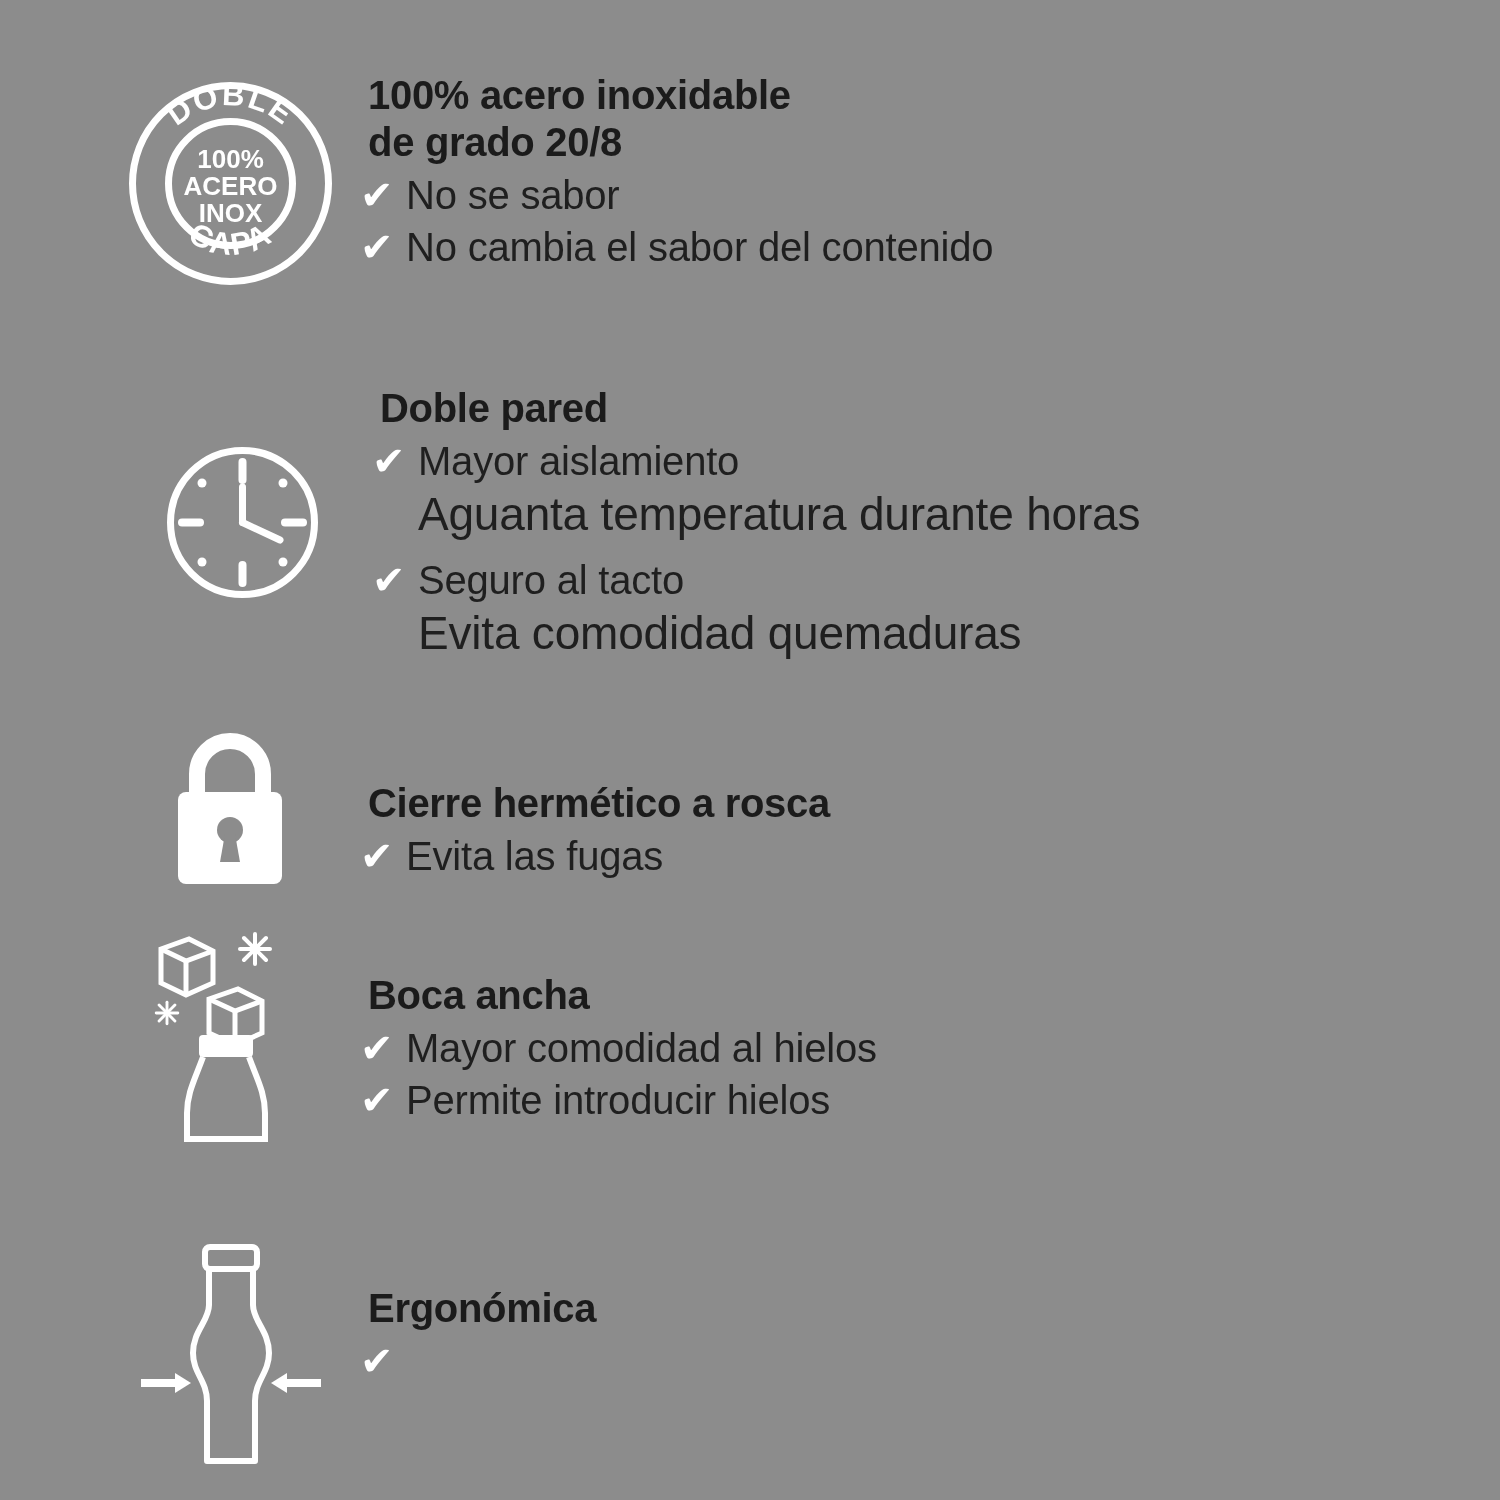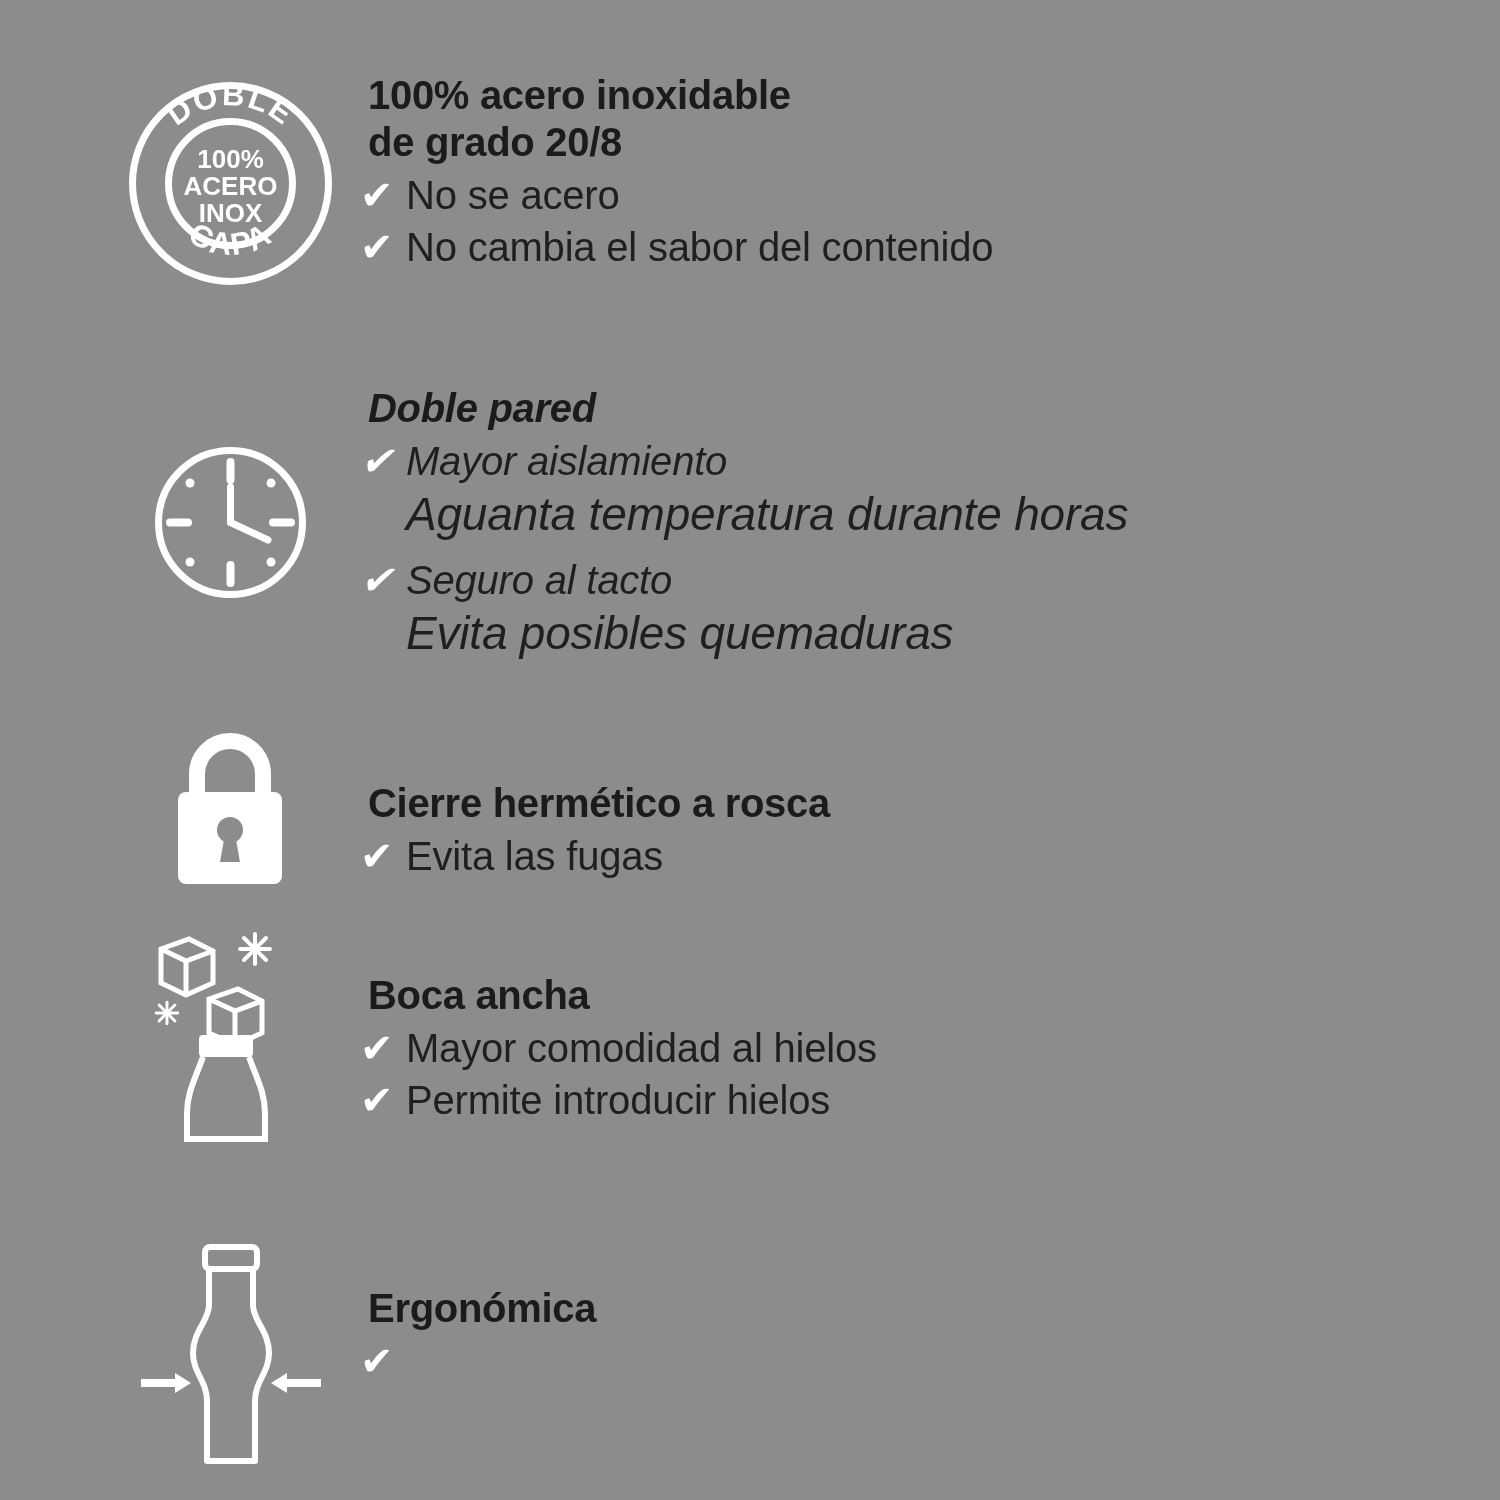--- a/index.html
+++ b/index.html
@@ -71,21 +71,21 @@
   .bullet-sub {
     font-size: 46px;
     color: #1f1f1f;
     line-height: 1.15;
     letter-spacing: -0.2px;
     margin-top: 4px;
   }
 
   
   #feat-steel   { left: 100px; top: 70px;   width: 1330px; }
-  #feat-wall    { left: 100px; top: 385px;  width: 1330px; font-style: italic; }
+  #feat-wall    { left: 112px; top: 385px;  width: 1330px; }
   #feat-lid     { left: 100px; top: 720px;  width: 1330px; }
   #feat-mouth   { left: 100px; top: 917px;  width: 1330px; }
   #feat-ergo    { left: 100px; top: 1225px; width: 1330px; }
 
   #feat-steel .icon-col  { height: 230px; }
   #feat-wall .icon-col   { height: 250px; align-items: flex-start; padding-top: 55px;}
   #feat-lid .icon-col    { height: 200px; align-items: flex-start; padding-top: 10px;}
   #feat-mouth .icon-col  { height: 230px; align-items: flex-start; padding-top: 10px;}
   #feat-ergo .icon-col   { height: 250px; align-items: flex-start; padding-top: 10px;}
 
@@ -127,21 +127,21 @@
         </svg>
       </span>
     </div>
     <div class="text-col">
       <div class="feature-title">
         <span>100% acero inoxidable</span><br>
         <span>de grado 20/8</span>
       </div>
       <div class="bullet">
         <span class="check">✔</span>
-        <span class="bullet-text">No se acero</span>
+        <span class="bullet-text">No se sabor</span>
       </div>
       <div class="bullet">
         <span class="check">✔</span>
         <span class="bullet-text">No cambia el sabor del contenido</span>
       </div>
     </div>
   </div>
 
   <div class="feature" id="feat-wall">
     <div class="icon-col">
@@ -167,21 +167,21 @@
         <span class="check">✔</span>
         <div>
           <div class="bullet-text">Mayor aislamiento</div>
           <div class="bullet-sub">Aguanta temperatura durante horas</div>
         </div>
       </div>
       <div class="bullet" style="margin-top:16px;">
         <span class="check">✔</span>
         <div>
           <div class="bullet-text">Seguro al tacto</div>
-          <div class="bullet-sub">Evita posibles quemaduras</div>
+          <div class="bullet-sub">Evita comodidad quemaduras</div>
         </div>
       </div>
     </div>
   </div>
 
   <div class="feature" id="feat-lid">
     <div class="icon-col">
       <span>
         <svg width="130" height="165" viewBox="0 0 130 165" aria-hidden="true">
           <path d="M 32 62 V 44 a 33 33 0 0 1 66 0 V 62" fill="none" stroke="#ffffff" stroke-width="16"></path>

